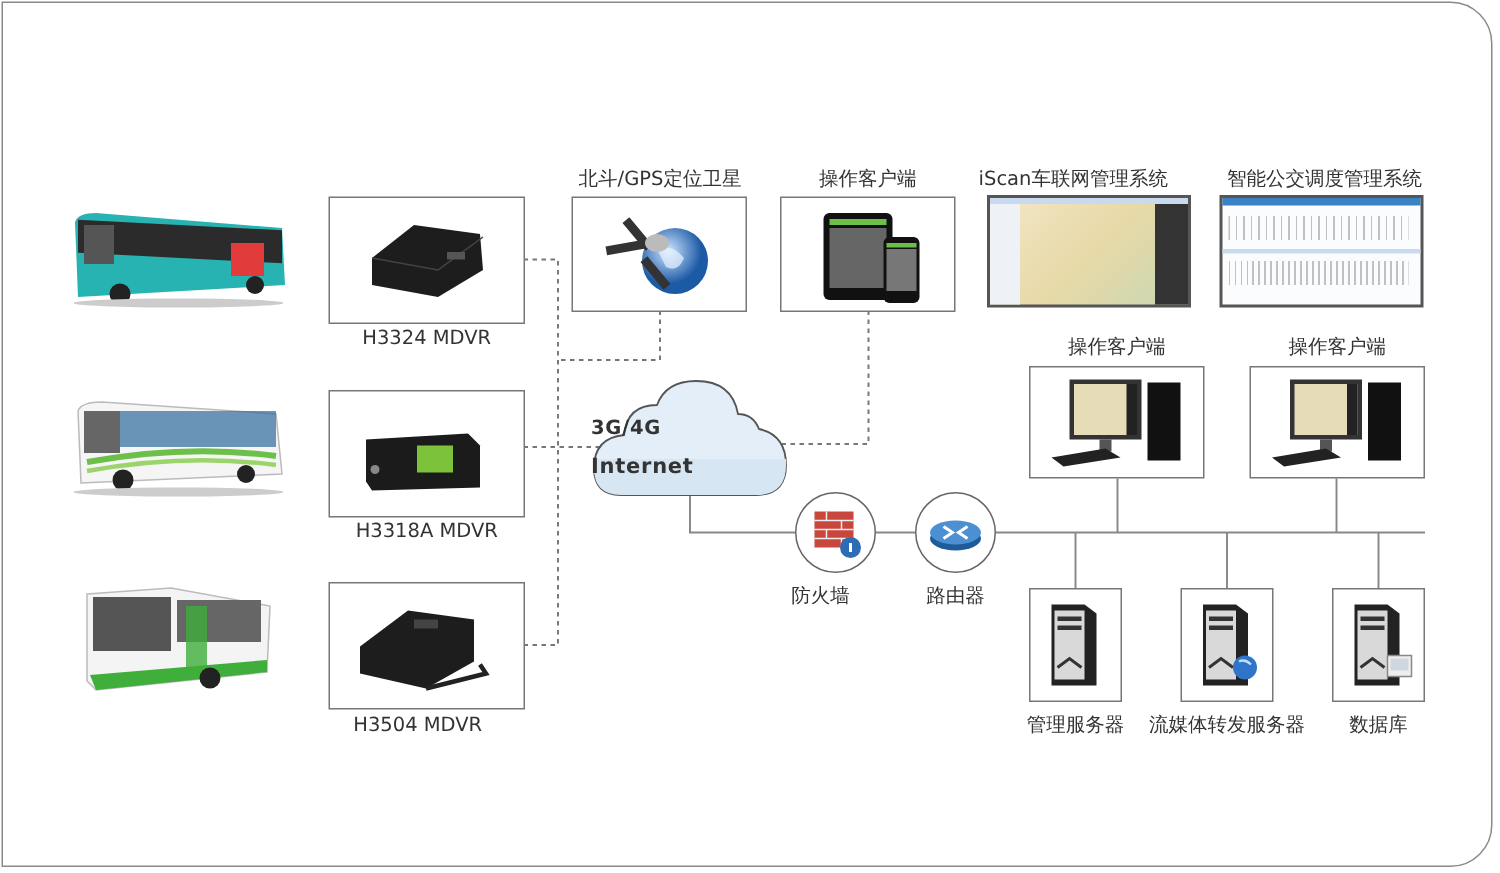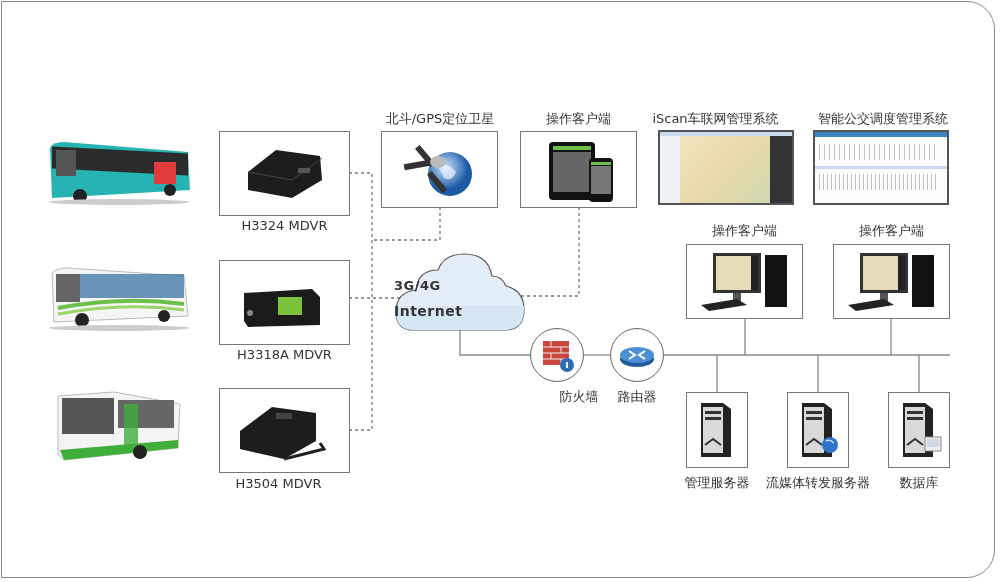--- a/index.html
+++ b/index.html
@@ -153,21 +153,21 @@
 <div class="cloud-text" style="left:394px;top:303px;font-size:14px;">Internet</div>
 
 <div class="circle" style="left:530px;top:328px;">
   <svg width="52" height="52">
     <rect x="12" y="12" width="26" height="24" fill="#c9463d"></rect>
     <path d="M12 18 H38 M12 24 H38 M12 30 H38 M20 12 V18 M30 18 V24 M20 24 V30 M30 30 V36" stroke="#eee" stroke-width="1"></path>
     <circle cx="36" cy="36" r="7" fill="#2c6db5"></circle>
     <rect x="35" y="33" width="2" height="6" fill="#fff"></rect>
   </svg>
 </div>
-<div class="label" style="left:544px;top:388px;width:70px;">防火墙</div>
+<div class="label" style="left:512px;top:388px;width:70px;">防火墙</div>
 
 <div class="circle" style="left:610px;top:328px;">
   <svg width="52" height="52">
     <ellipse cx="26" cy="30" rx="17" ry="8" fill="#1f5a99"></ellipse>
     <ellipse cx="26" cy="26" rx="17" ry="8" fill="#4d8fd3"></ellipse>
     <path d="M18 22 L24 26 L18 30 M34 22 L28 26 L34 30" stroke="#fff" stroke-width="2" fill="none"></path>
   </svg>
 </div>
 <div class="label" style="left:602px;top:388px;width:70px;">路由器</div>
 

